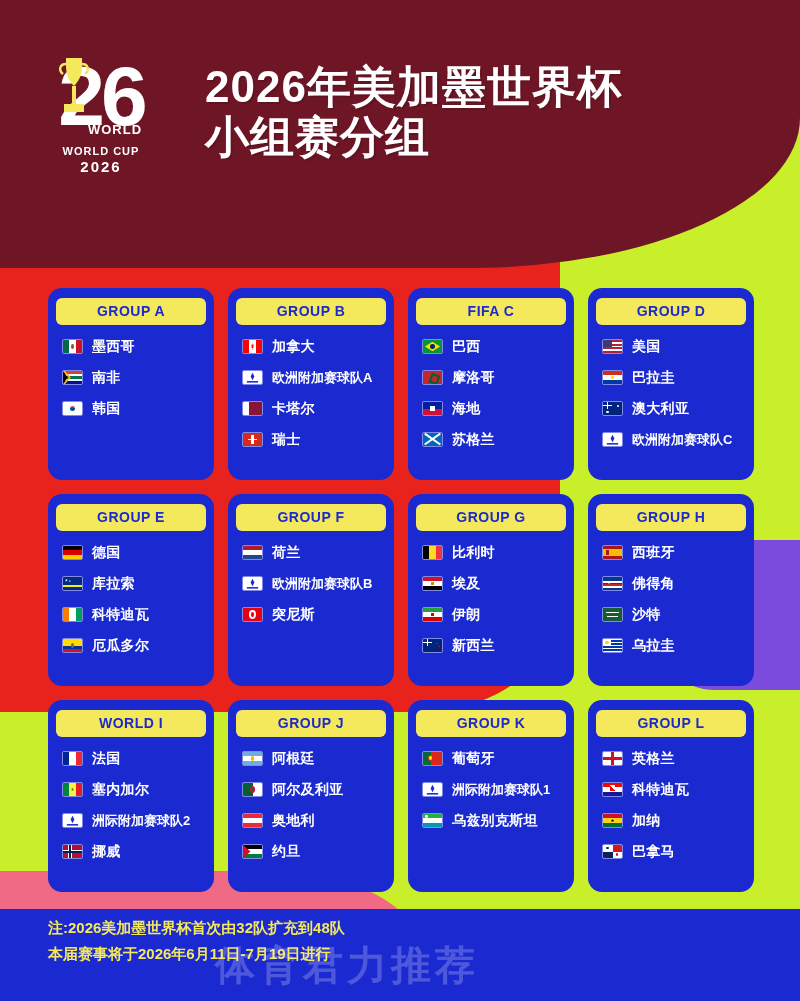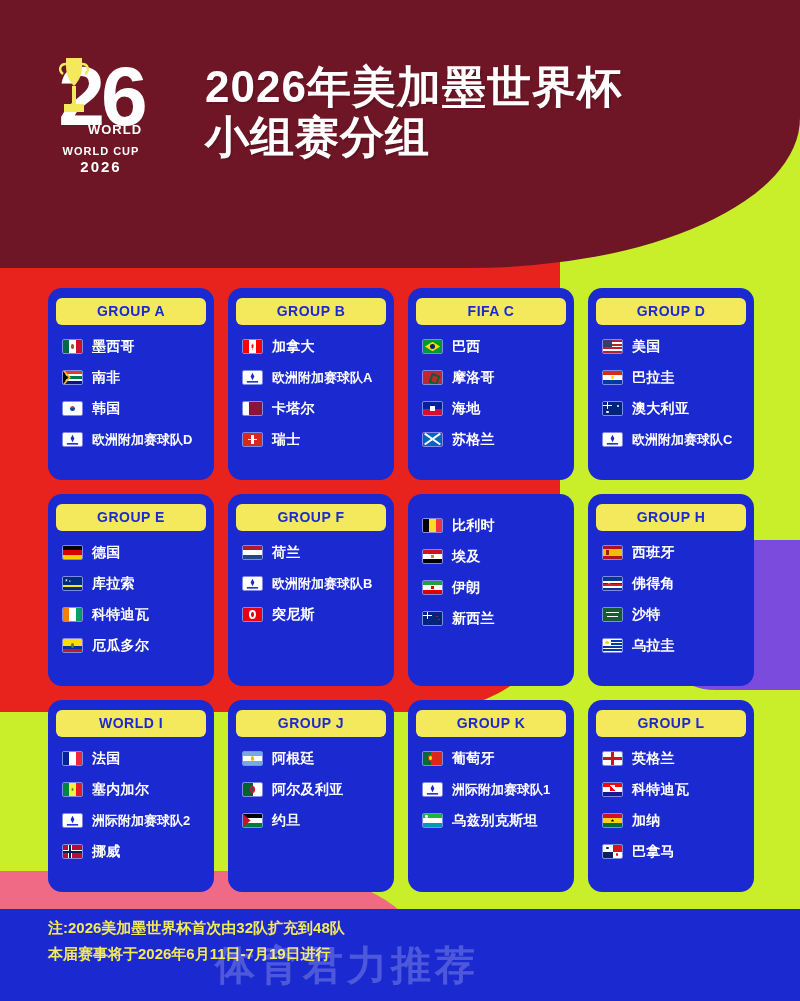--- a/index.html
+++ b/index.html
@@ -287,30 +287,20 @@
           </span>
           <span class="team-name">南非</span>
         </div>
         <div class="team">
           <span class="flag">
             <div style="position:absolute;inset:0;background:#fff"></div>
             <div style="position:absolute;left:35%;top:28%;width:30%;height:44%;border-radius:50%;background:linear-gradient(180deg,#cd2e3a 50%,#0047a0 50%)"></div>
           </span>
           <span class="team-name">韩国</span>
         </div>
-        <div class="team">
-          <span class="flag">
-            <div style="position:absolute;inset:0;background:#ffffff"></div>
-              <svg viewBox="0 0 21 15" style="position:absolute;inset:0;width:100%;height:100%">
-                <path d="M10.5 2 l2.2 4.4 l-2.2 4.4 l-2.2 -4.4 z" fill="#1b2ad0"></path>
-                <rect x="4" y="11.6" width="13" height="1.8" fill="#1b2ad0"></rect>
-              </svg>
-          </span>
-          <span class="team-name small">欧洲附加赛球队D</span>
-        </div>
       </div>
     </div>
     <div class="group-card">
       <div class="group-title">GROUP B</div>
       <div class="team-list">
         <div class="team">
           <span class="flag">
             <div class="fv" style="left:0%;width:33.333333333333336%;background:#ff0000"></div>
             <div class="fv" style="left:33.333333333333336%;width:33.333333333333336%;background:#ffffff"></div>
             <div class="fv" style="left:66.66666666666667%;width:33.333333333333336%;background:#ff0000"></div>
@@ -494,20 +484,21 @@
           <span class="flag">
             <div style="position:absolute;inset:0;background:#e70013"></div>
             <div style="position:absolute;left:32%;top:18%;width:36%;height:64%;border-radius:50%;background:#fff"></div>
             <div style="position:absolute;left:40%;top:30%;width:18%;height:40%;border-radius:50%;background:#e70013"></div>
           </span>
           <span class="team-name">突尼斯</span>
         </div>
       </div>
     </div>
     <div class="group-card">
+      <div class="group-title">GROUP G</div>
       <div class="team-list">
         <div class="team">
           <span class="flag">
             <div class="fv" style="left:0%;width:33.333333333333336%;background:#000000"></div>
             <div class="fv" style="left:33.333333333333336%;width:33.333333333333336%;background:#fdda24"></div>
             <div class="fv" style="left:66.66666666666667%;width:33.333333333333336%;background:#ef3340"></div>
           </span>
           <span class="team-name">比利时</span>
         </div>
         <div class="team">
@@ -648,20 +639,28 @@
         <div class="team">
           <span class="flag">
             <div style="position:absolute;inset:0;background:#fff"></div>
             <div style="position:absolute;left:0;top:0;width:50%;height:100%;background:#006233"></div>
             <div style="position:absolute;left:36%;top:24%;width:28%;height:52%;border-radius:50%;border:2px solid #d21034;box-sizing:border-box"></div>
           </span>
           <span class="team-name">阿尔及利亚</span>
         </div>
         <div class="team">
           <span class="flag">
+            <div class="fh" style="top:0%;height:33.333333333333336%;background:#ed2939"></div>
+            <div class="fh" style="top:33.333333333333336%;height:33.333333333333336%;background:#ffffff"></div>
+            <div class="fh" style="top:66.66666666666667%;height:33.333333333333336%;background:#ed2939"></div>
+          </span>
+          <span class="team-name">奥地利</span>
+        </div>
+        <div class="team">
+          <span class="flag">
             <div class="fh" style="top:0%;height:33.333333333333336%;background:#000000"></div>
             <div class="fh" style="top:33.333333333333336%;height:33.333333333333336%;background:#ffffff"></div>
             <div class="fh" style="top:66.66666666666667%;height:33.333333333333336%;background:#007a3d"></div>
             <div style="position:absolute;left:0;top:0;width:40%;height:100%;background:#ce1126;clip-path:polygon(0 0,100% 50%,0 100%)"></div>
           </span>
           <span class="team-name">约旦</span>
         </div>
       </div>
     </div>
     <div class="group-card">

